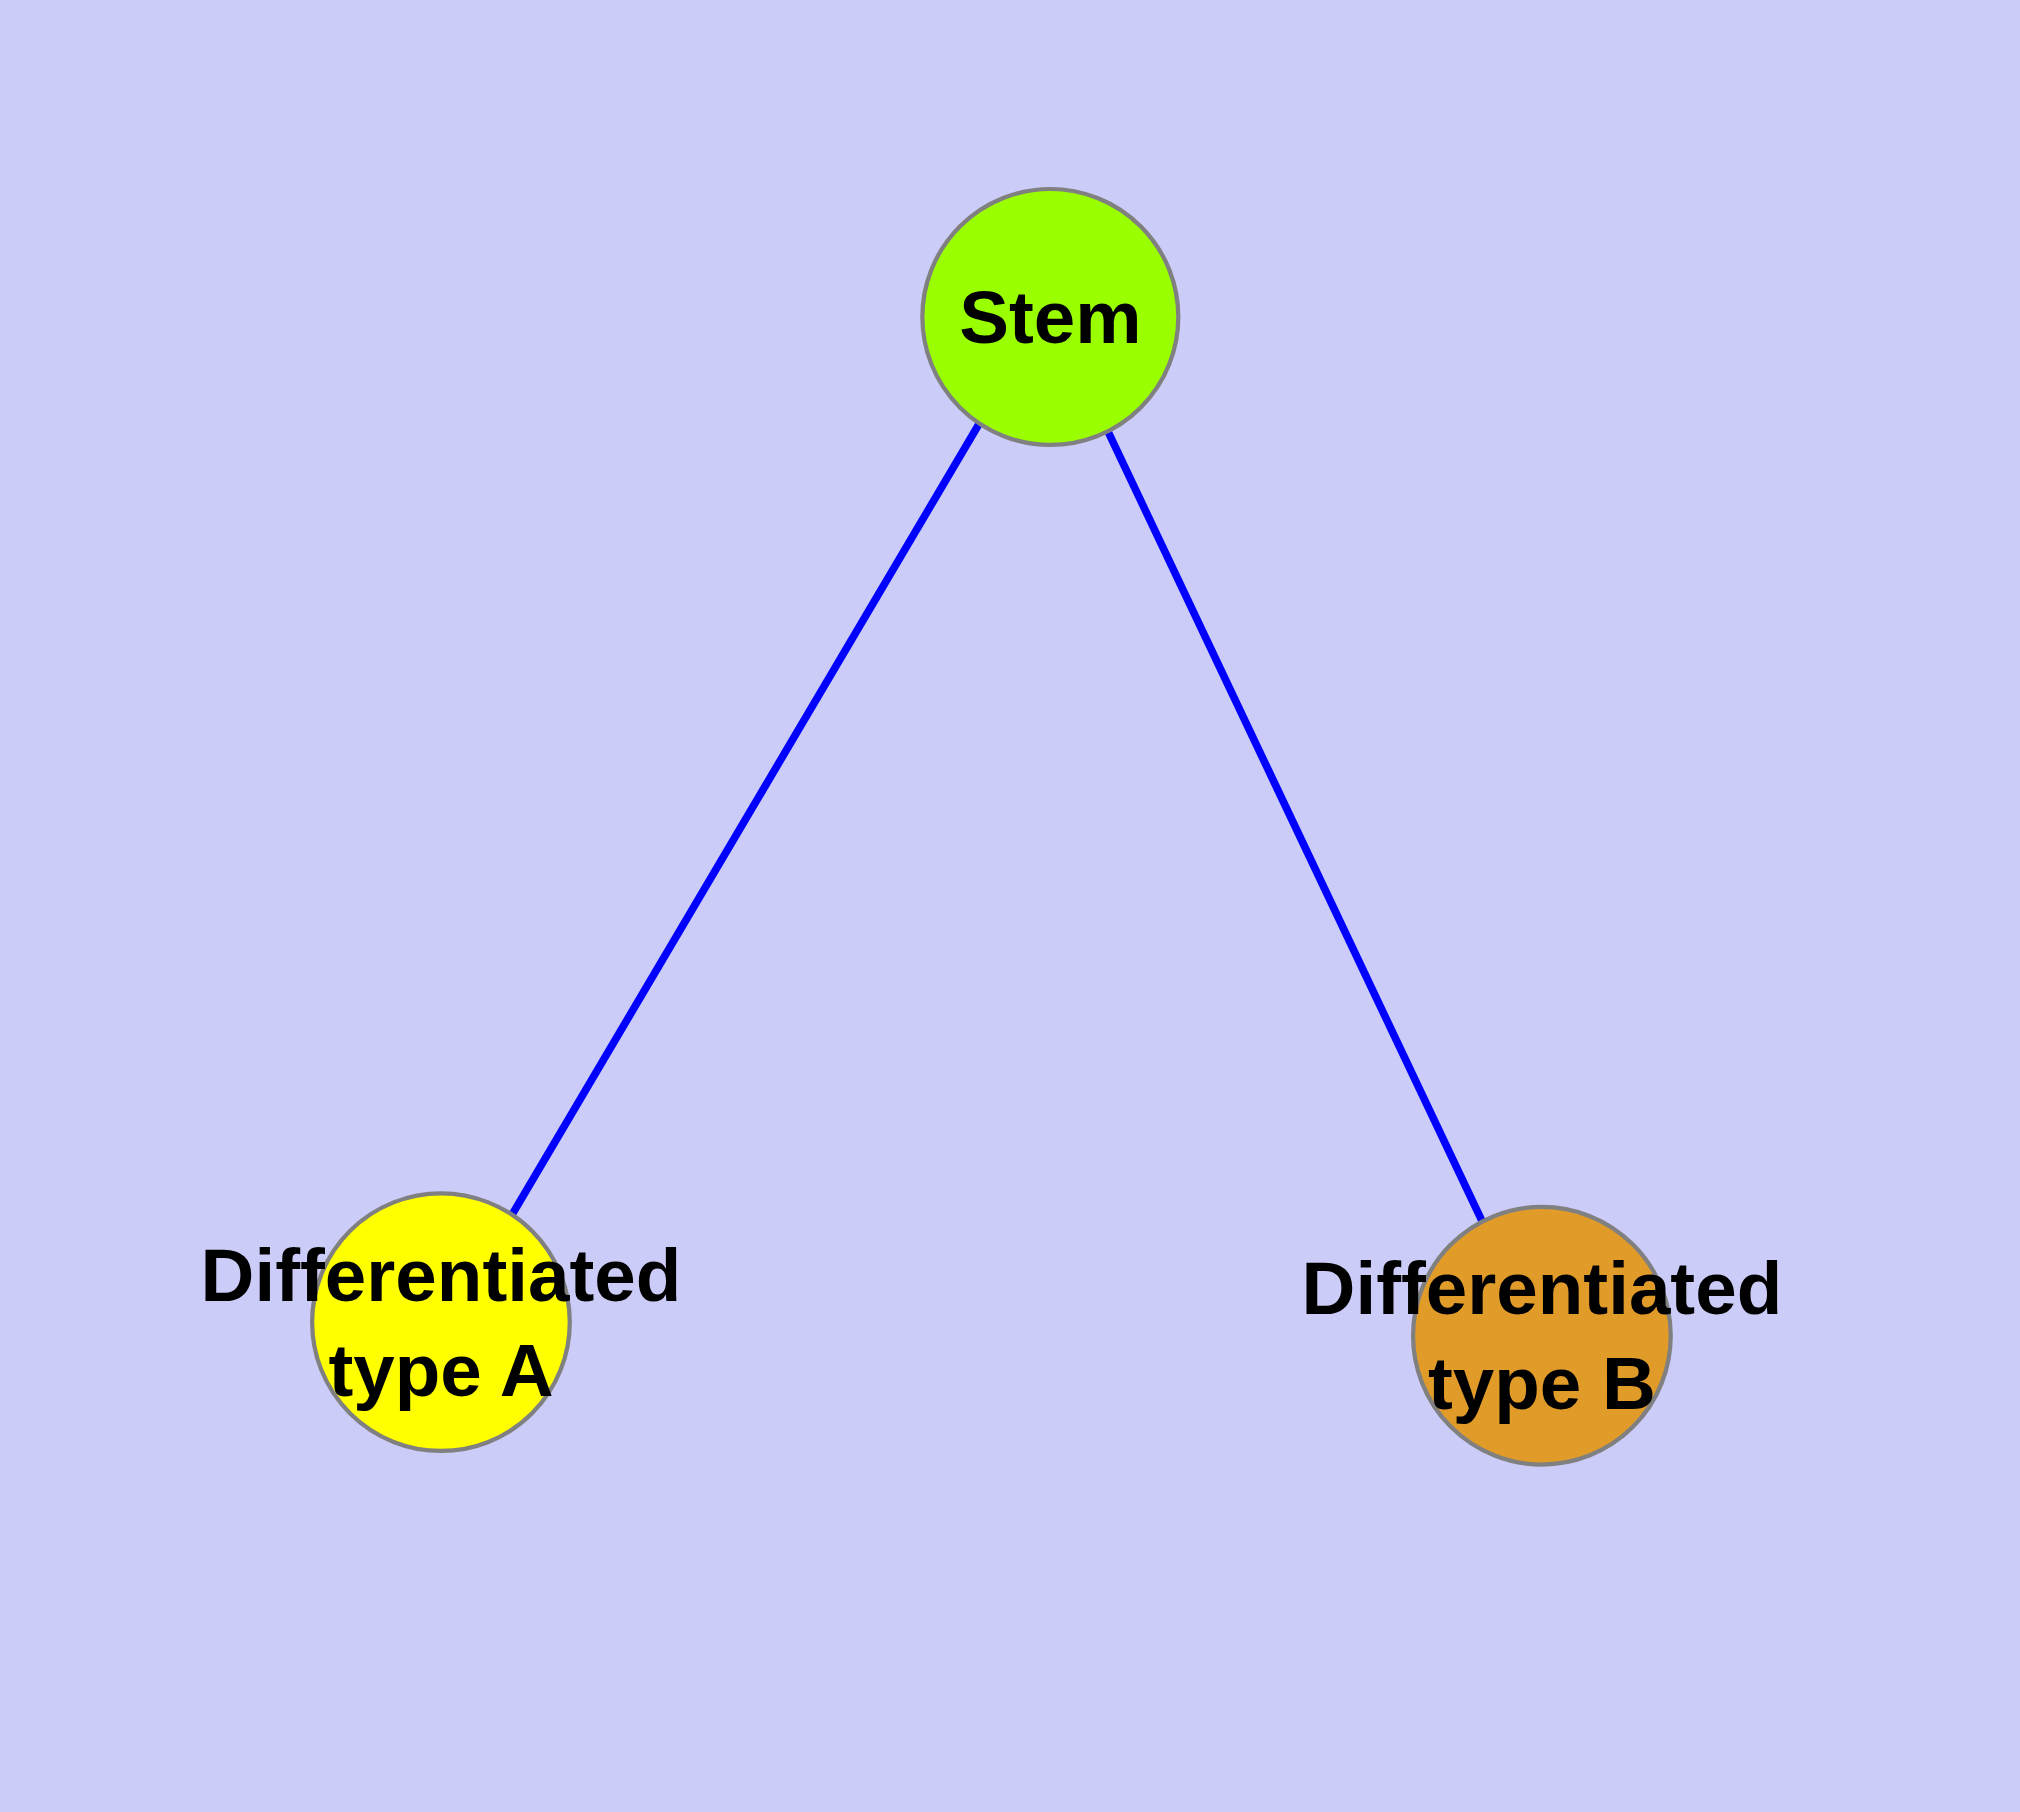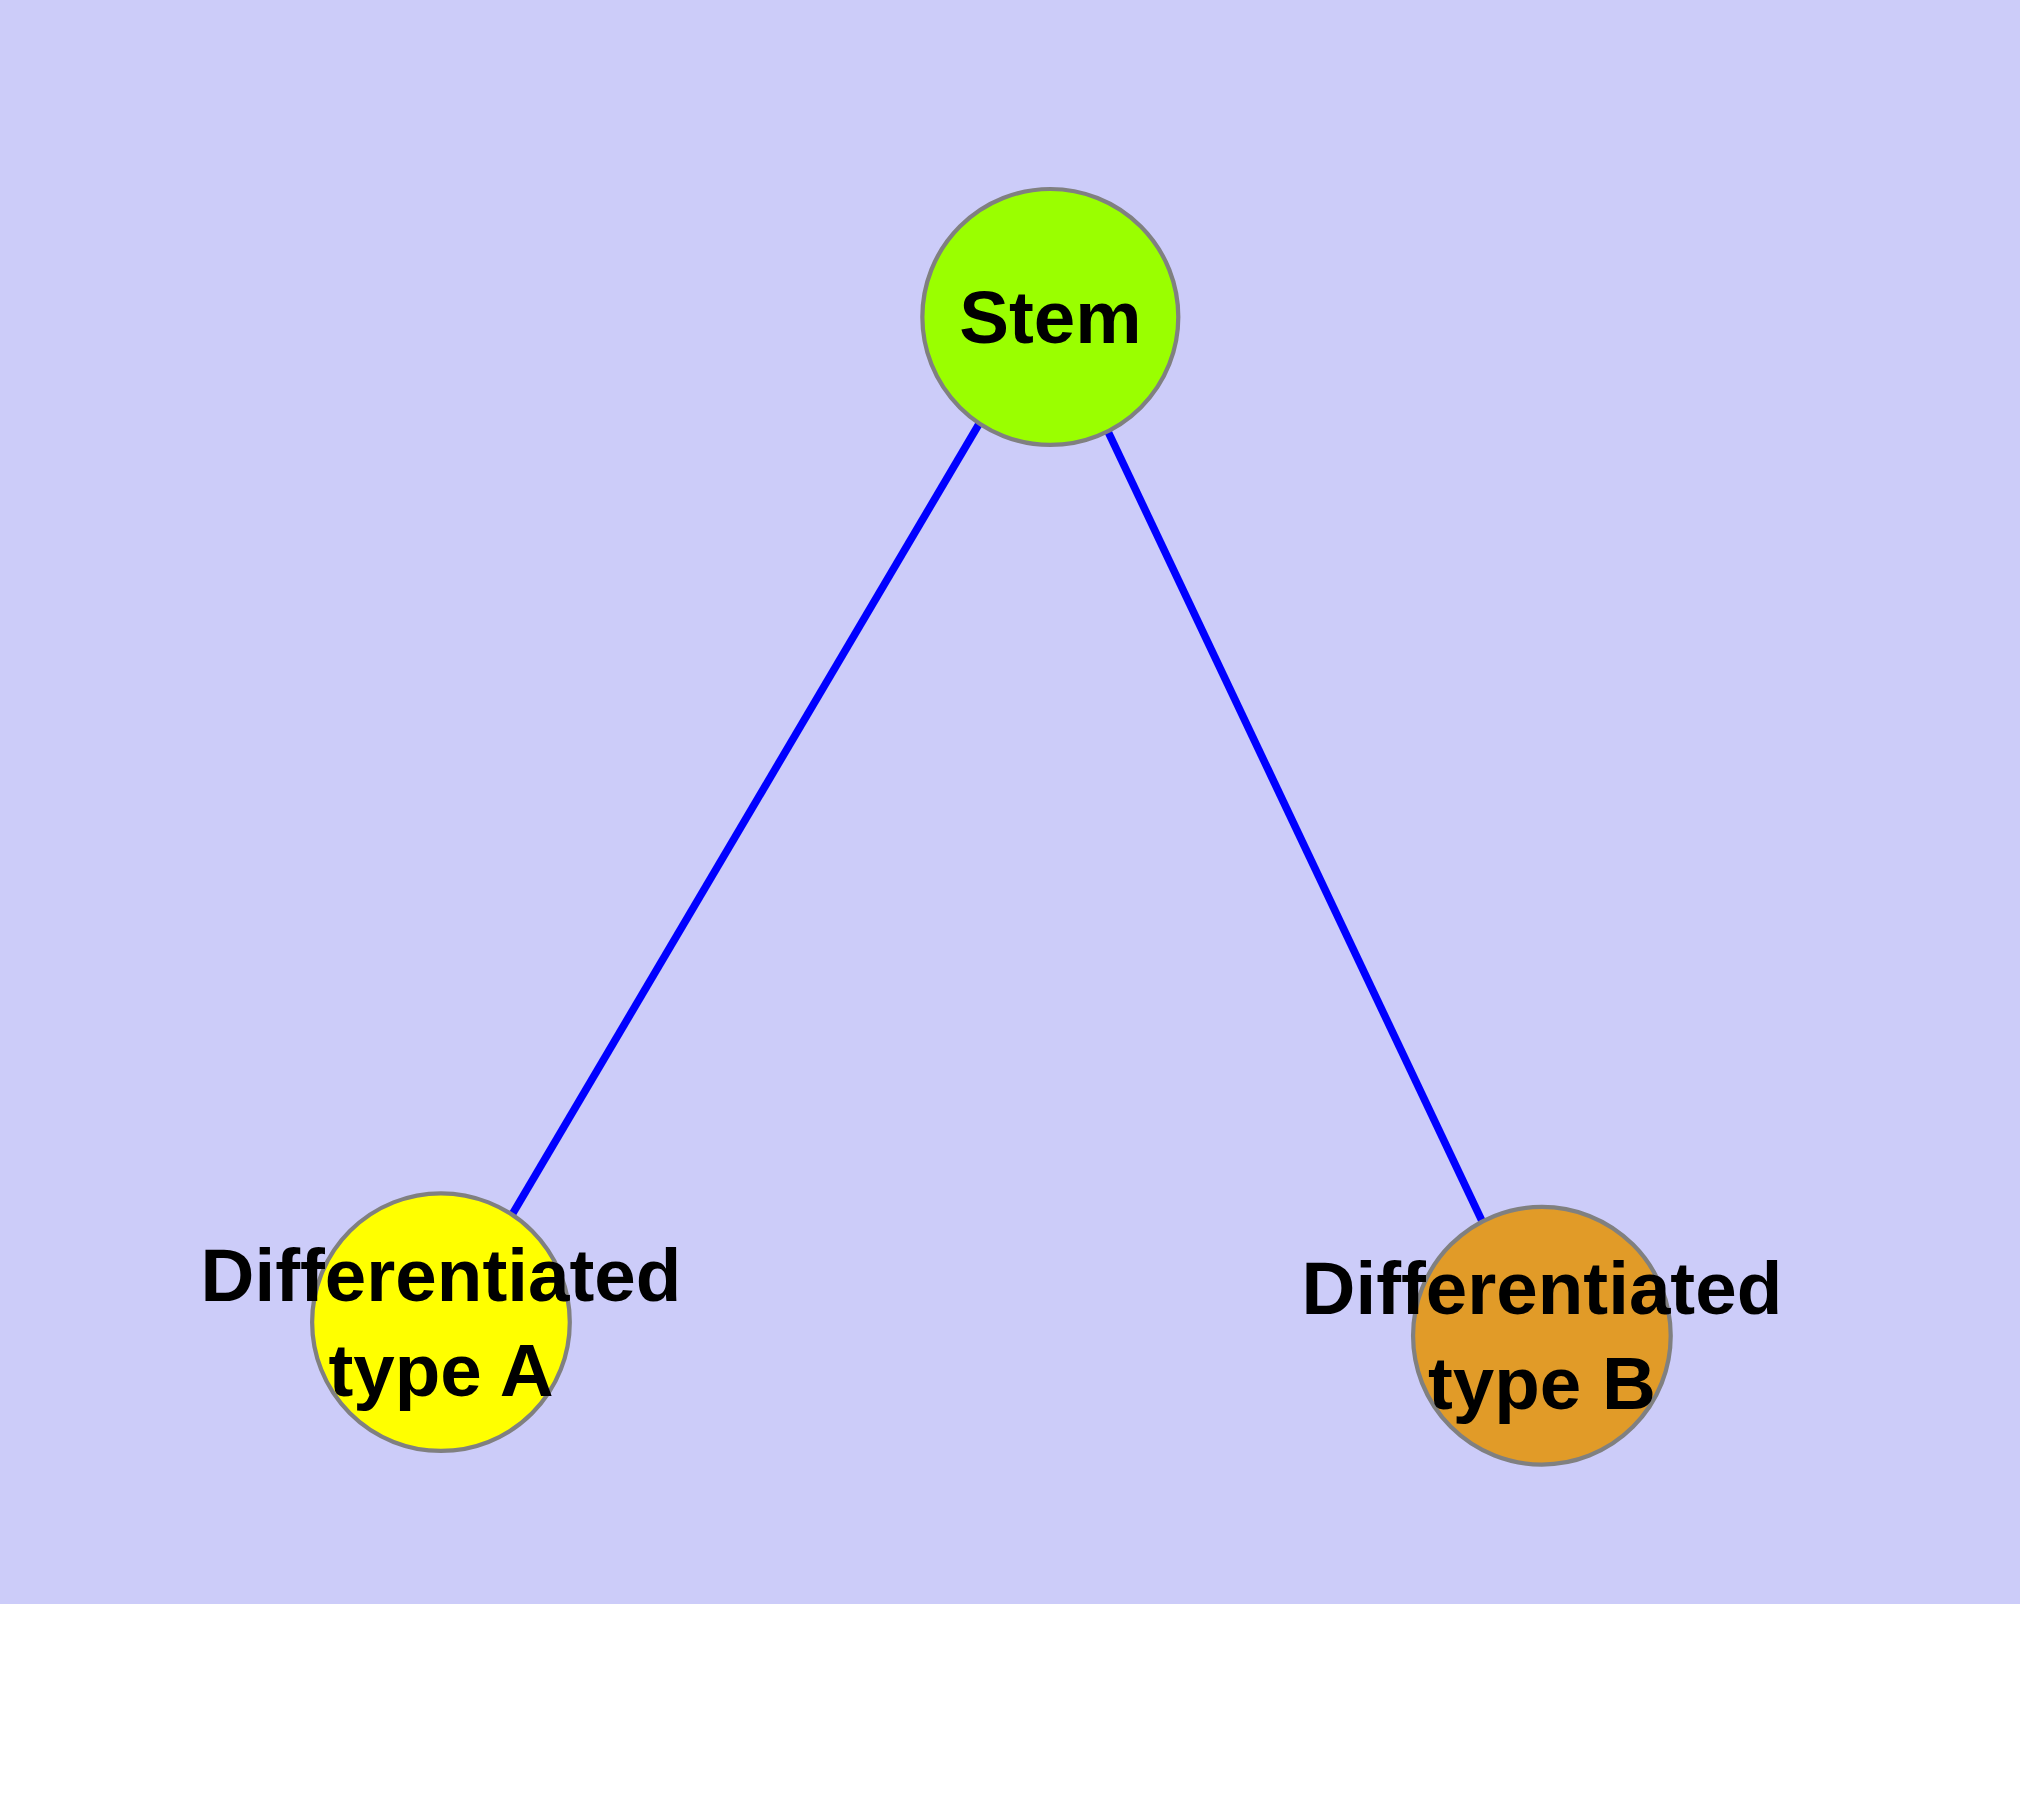--- a/index.html
+++ b/index.html
@@ -32,21 +32,21 @@
     font-weight: bold;
     fill: #000000;
     text-anchor: middle;
     dominant-baseline: auto;
     paint-order: normal;
   }
 </style>
 </head>
 <body>
 
-<div id="canvas" style="width: 2021px; height: 1604px;">
+<div id="canvas" style="width: 2021px; height: 1812px;">
 
   <div id="bg-rect" style="background: rgb(204, 204, 249);"></div>
 
   <svg id="graph-svg" viewBox="0 0 2384 2138" xmlns="http://www.w3.org/2000/svg" style="width: 2021px; height: 1812px;">
 
     <g>
       <line class="graph-edge" x1="1155" y1="500" x2="601" y2="1438" stroke="#0000ff" stroke-width="9" stroke-linecap="butt"></line>
       <line class="graph-edge" x1="1306" y1="507" x2="1748" y2="1440" stroke="#0000ff" stroke-width="9" stroke-linecap="butt"></line>
     </g>
 

